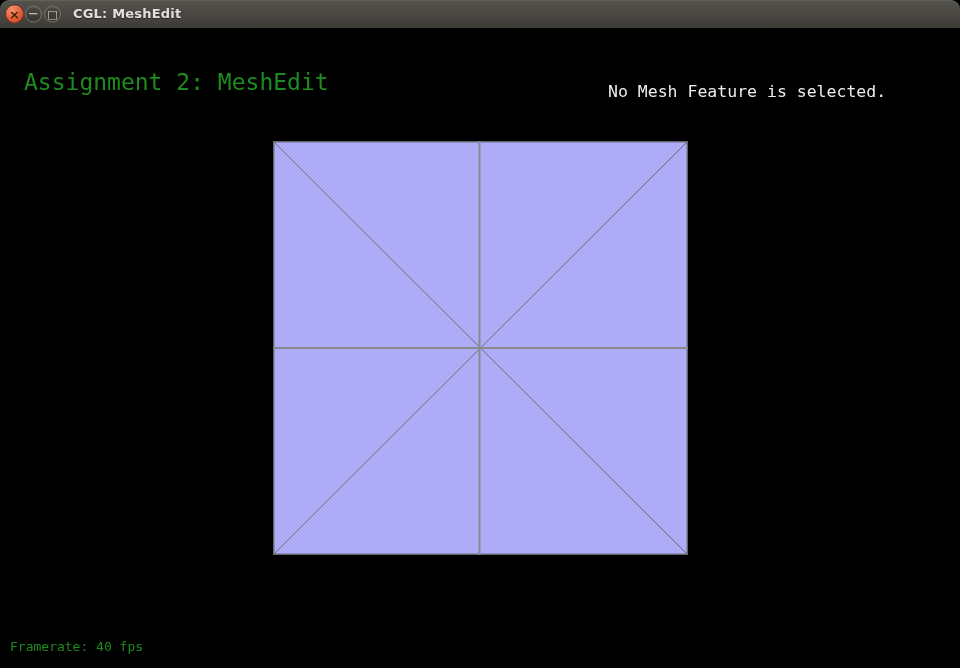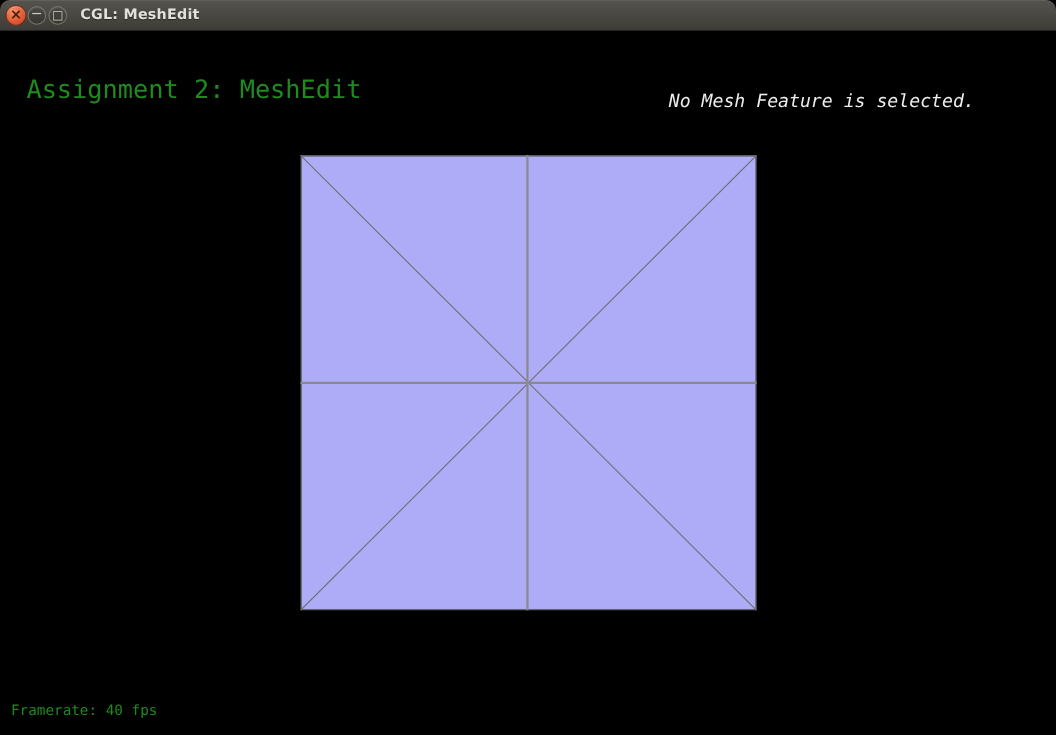--- a/index.html
+++ b/index.html
@@ -100,21 +100,20 @@
   }
   .heading {
     left: 24px; top: 41px;
     font-size: 23px;
     color: var(--heading-green);
   }
   .message {
     left: 608px; top: 54px;
     font-size: 16.5px;
     color: var(--message-white);
-    font-style: italic;
   }
   .framerate {
     left: 10px; top: 611px;
     font-size: 13px;
     color: var(--framerate-green);
   }
   
   .mesh {
     position: absolute;
     left: 273px; top: 113px;

